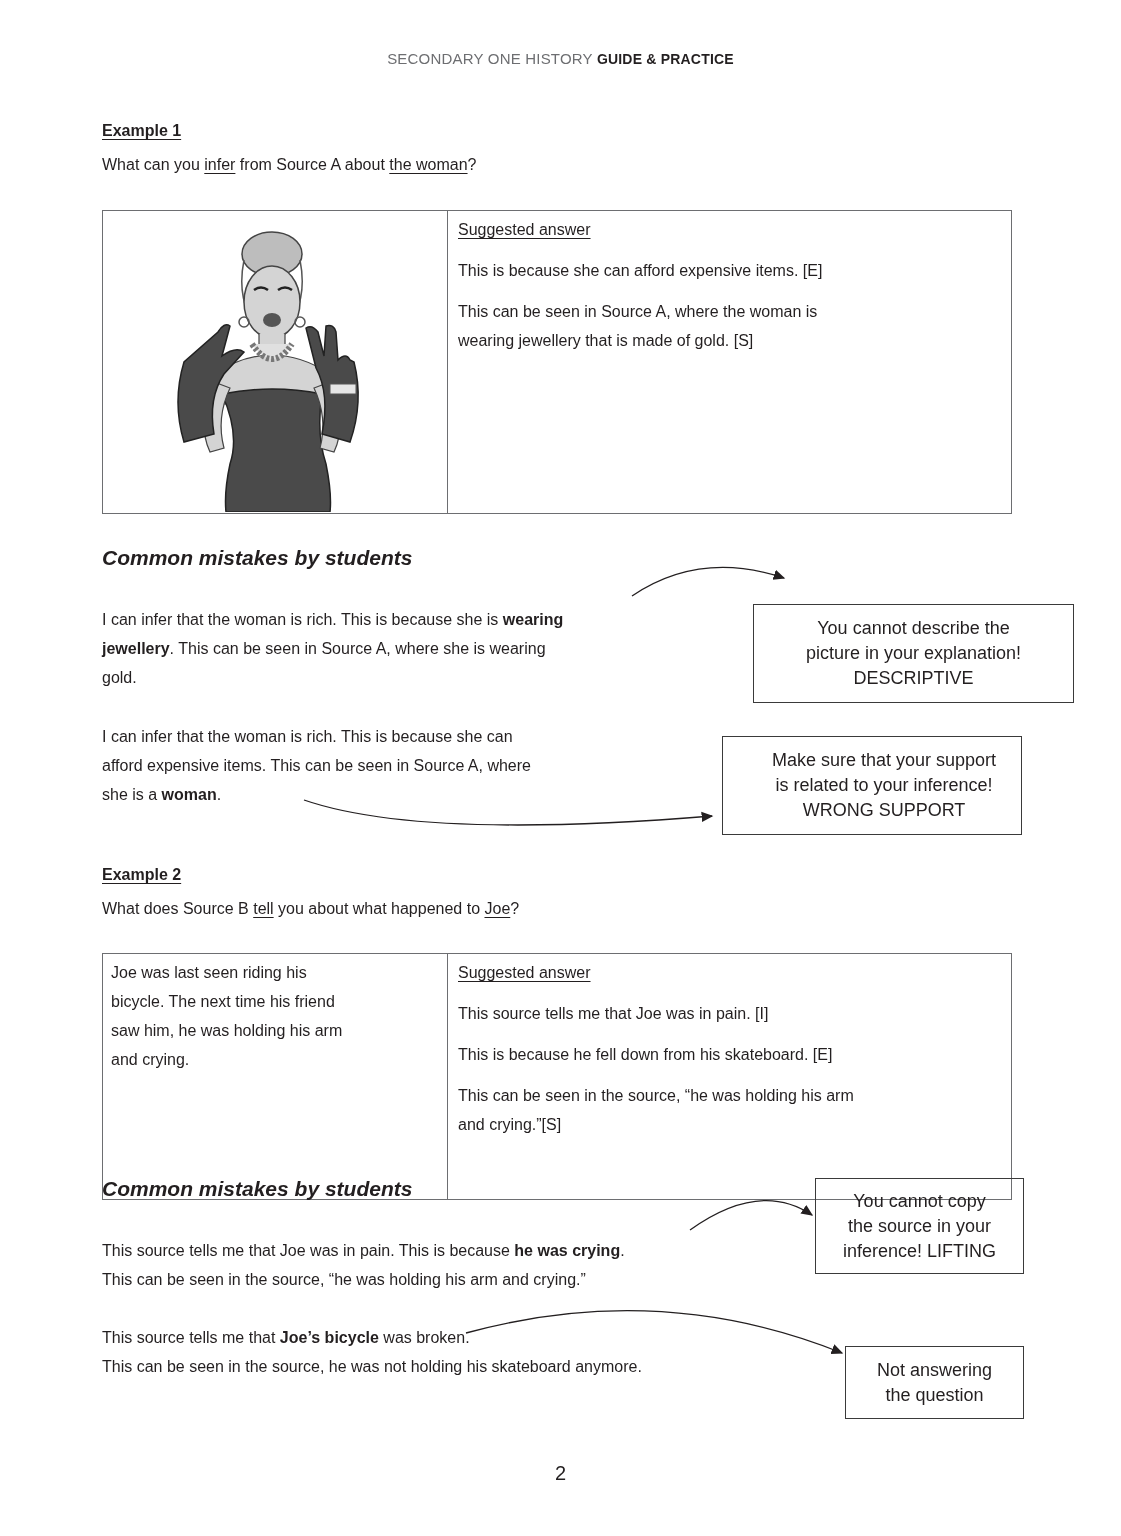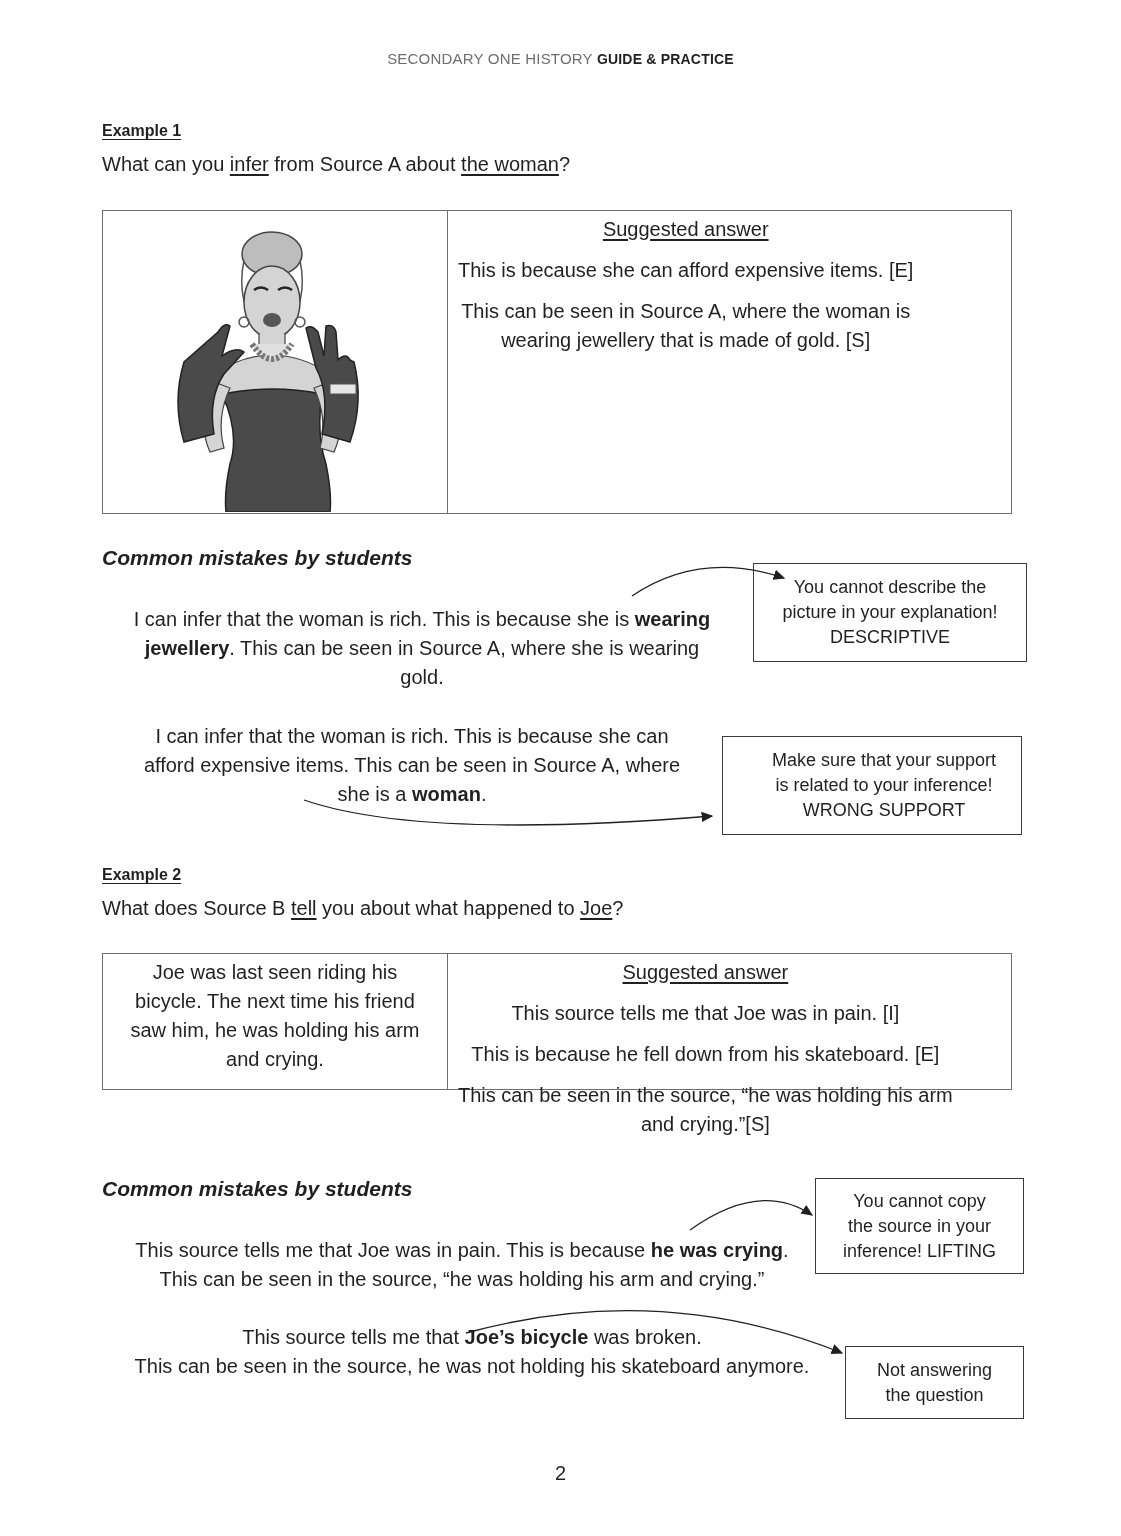--- a/index.html
+++ b/index.html
@@ -1,21 +1,21 @@
 <!DOCTYPE html>
 <html><head>
 <meta charset="utf-8">
 <style>
   html, body { margin:0; padding:0; background:#ffffff; }
   body { width:1121px; height:1536px; position:relative; overflow:hidden;
          font-family:"Liberation Sans", "DejaVu Sans", sans-serif; color:#231f20; }
   .abs { position:absolute; }
   .header { left:0; width:1121px; top:50px; text-align:center; font-size:15px; color:#6d6e71; letter-spacing:0.2px; }
   .header b { color:#231f20; font-weight:bold; font-size:14px; }
-  .t20 { font-size:20px; line-height:29px;text-align:center; }
+  .t20 { font-size:16px; line-height:29px; }
   .u { text-decoration:underline; text-underline-offset:3px; }
   .heading { font-size:16px; font-weight:bold; text-decoration:underline; text-underline-offset:3px; }
   .italic-h { font-size:21px; font-style:italic; font-weight:bold; color:#231f20; }
   .box { border:1.5px solid #3a3a3a; box-sizing:border-box; }
   .tbl { border:1.5px solid #6d6e71; box-sizing:border-box; display:flex; }
   .tbl .left { border-right:1.5px solid #6d6e71; box-sizing:border-box; }
   .ans p { margin:0; }
   .note { text-align:center; font-size:18px; line-height:25px; display:flex; align-items:center; justify-content:center; }
   svg.arrows { position:absolute; left:0; top:0; }
   .page-num { left:0; width:1121px; top:1462px; text-align:center; font-size:20px; }
@@ -69,39 +69,39 @@
   <rect x="226" y="172" width="26" height="10" fill="#e6e6e6" stroke="#555" stroke-width="1"></rect>
 </svg>
 
 <div class="abs italic-h" style="left:102px; top:546px;">Common mistakes by students</div>
 
 <div class="abs t20" style="left:102px; top:605px; width:640px;">
   <span>I can infer that the woman is rich. This is because she is </span><b>wearing</b><br>
   <b>jewellery</b><span>. This can be seen in Source A, where she is wearing</span><br>
   <span>gold.</span>
 </div>
-<div class="abs box note" style="left:753px; top:563px; width:274px; height:99px;">
+<div class="abs box note" style="left:753px; top:604px; width:321px; height:99px;">
   <div><span>You cannot describe the</span><br><span>picture in your explanation!</span><br><span>DESCRIPTIVE</span></div>
 </div>
 
 <div class="abs t20" style="left:102px; top:722px; width:620px;">
   <span>I can infer that the woman is rich. This is because she can</span><br>
   <span>afford expensive items. This can be seen in Source A, where</span><br>
   <span>she is a </span><b>woman</b><span>.</span>
 </div>
 <div class="abs box note" style="left:722px; top:736px; width:300px; height:99px;padding-left:24px;">
   <div><span>Make sure that your support</span><br><span>is related to your inference!</span><br><span>WRONG SUPPORT</span></div>
 </div>
 
 <div class="abs heading" style="left:102px; top:866px;">Example 2</div>
 <div class="abs t20" style="left:102px; top:894px;">
   <span>What does Source B </span><span class="u">tell</span><span> you about what happened to </span><span class="u">Joe</span><span>?</span>
 </div>
 
-<div class="abs tbl" style="left:102px; top:953px; width:910px; height:137px;">
+<div class="abs tbl" style="left:102px; top:953px; width:910px; height:247px;">
   <div class="left t20" style="width:345px; padding:4px 8px;">
     <span>Joe was last seen riding his</span><br>
     <span>bicycle. The next time his friend</span><br>
     <span>saw him, he was holding his arm</span><br>
     <span>and crying.</span>
   </div>
   <div class="ans t20" style="padding:4px 10px 0 10px;">
     <p class="u" style="margin-bottom:12px;">Suggested answer</p>
     <p style="margin-bottom:12px;">This source tells me that Joe was in pain. [I]</p>
     <p style="margin-bottom:12px;">This is because he fell down from his skateboard. [E]</p>

